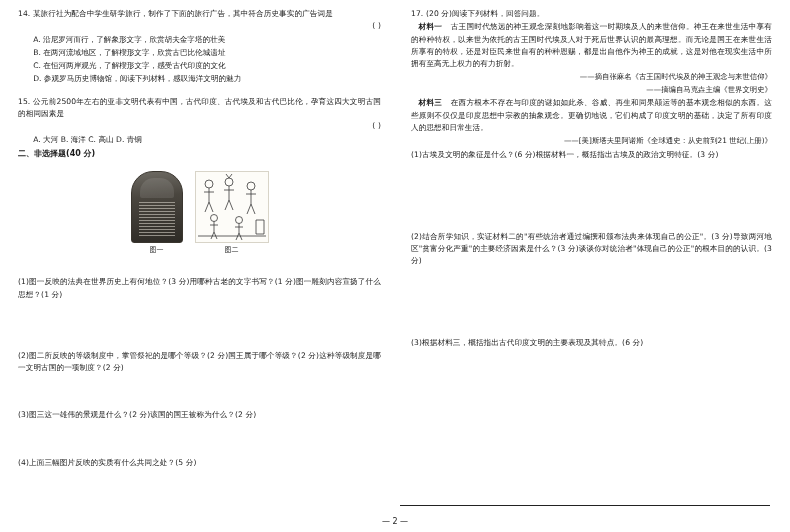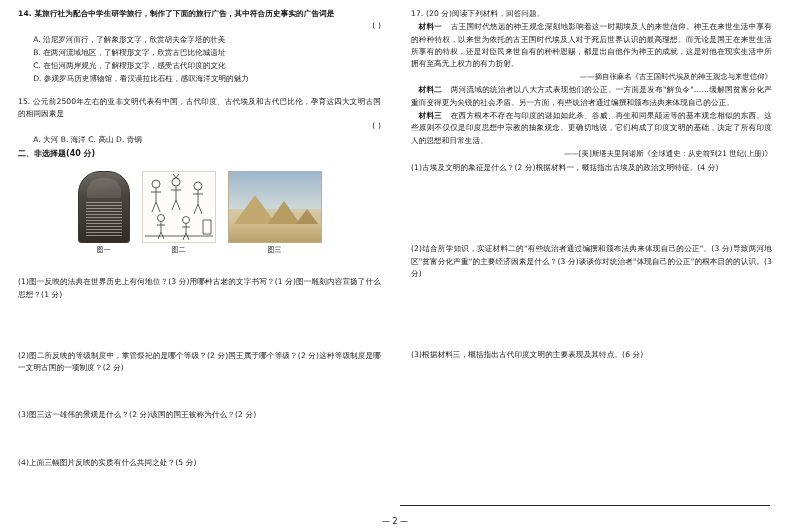--- a/index.html
+++ b/index.html
@@ -52,21 +52,20 @@
     font-weight: bold;
     margin: 2px 0 10px 0;
     font-size: 8px;
   }
   .q-line {
     display: flex;
     justify-content: space-between;
   }
   .q-line .q-text {
     flex: 1;
-    font-weight: bold;
   }
   .spacer-md { height: 20px; }
   .spacer-lg { height: 34px; }
   .spacer-xl { height: 48px; }
   .figures {
     display: flex;
     justify-content: center;
     align-items: flex-end;
     gap: 12px;
     margin: 4px 0 1px 0;
@@ -182,21 +181,21 @@
 
     <div class="col col-left">
 
       <div class="q-line">
         <div class="q-text p">14. 某旅行社为配合中学生研学旅行，制作了下面的旅行广告，其中符合历史事实的广告词是</div>
       </div>
       <div class="p" style="text-align:right;margin-top:-1px;">(    )</div>
       <div class="opt">A. 沿尼罗河而行，了解象形文字，欣赏胡夫金字塔的壮美</div>
       <div class="opt">B. 在两河流域地区，了解楔形文字，欣赏古巴比伦城遗址</div>
       <div class="opt">C. 在恒河两岸观光，了解楔形文字，感受古代印度的文化</div>
-      <div class="opt">D. 参观罗马历史博物馆，看汉谟拉比石柱，感叹海洋文明的魅力</div>
+      <div class="opt">D. 参观罗马历史博物馆，阅读下列材料，感叹海洋文明的魅力</div>
 
       <div class="p" style="margin-top:10px;">15. 公元前2500年左右的亚非文明代表有中国，古代印度、古代埃及和古代巴比伦，孕育这四大文明古国的相同因素是</div>
       <div class="p" style="text-align:right;margin-top:-1px;">(    )</div>
       <div class="opt">A. 大河          B. 海洋          C. 高山          D. 青铜</div>
 
       <div class="sec-head">二、非选择题(40 分)</div>
 
 
       <div class="figures">
         <div class="fig">
@@ -218,29 +217,20 @@
                 <path d="M18 49.5 L18 60 M14 53 L22 53 M18 60 L15 67 M18 60 L21 67"></path>
                 <circle cx="43" cy="48" r="3.5"></circle>
                 <path d="M43 51.5 L43 61 M39 55 L47 55 M43 61 L40 68 M43 61 L46 68"></path>
                 <path d="M60 48 L68 48 L68 62 L60 62 Z"></path>
                 <path d="M2 64 L70 64"></path>
               </g>
             </svg>
           </div>
           <div class="fig-caption">图二</div>
         </div>
-        <div class="fig">
-          <div class="pyramids">
-            <div class="pyr pyr-a"></div>
-            <div class="pyr pyr-b"></div>
-            <div class="pyr pyr-c"></div>
-            <div class="sand"></div>
-          </div>
-          <div class="fig-caption">图三</div>
-        </div>
       </div>
 
       <div class="p" style="margin-top:20px;">(1)图一反映的法典在世界历史上有何地位？(3 分)用哪种古老的文字书写？(1 分)图一雕刻内容宣扬了什么思想？(1 分)</div>
       <div class="spacer-xl"></div>
 
       <div class="p">(2)图二所反映的等级制度中，掌管祭祀的是哪个等级？(2 分)国王属于哪个等级？(2 分)这种等级制度是哪一文明古国的一项制度？(2 分)</div>
       <div class="spacer-lg"></div>
 
       <div class="p">(3)图三这一雄伟的景观是什么？(2 分)该国的国王被称为什么？(2 分)</div>
       <div class="spacer-lg"></div>
@@ -251,32 +241,29 @@
     <div class="col col-right">
 
       <div class="p">17. (20 分)阅读下列材料，回答问题。</div>
 
       <div class="p indent1">
         <span style="font-weight:bold;">材料一</span>
         <span style="padding-left:6px;font-family:Liberation Mono, monospace;">古王国时代悠远的神王观念深刻地影响着这一时期埃及人的来世信仰。神王在来世生活中享有的种种特权，以来世为依托的古王国时代埃及人对于死后世界认识的最高理想。而无论是国王在来世生活所享有的特权，还是对臣民来世自有的种种恩赐，都是出自他作为神王的成就，这是对他在现实生活中所拥有至高无上权力的有力折射。</span>
       </div>
       <div class="src">——摘自张麻名《古王国时代埃及的神王观念与来世信仰》</div>
 
-      <div class="p indent1">
-        <span style="font-weight:bold;">材料二</span>
-        <span style="padding-left:6px;">两河流域的统治者以八大方式表现他们的公正。一方面是发布"解负令"……缓解国贫富分化严重而变得更为尖锐的社会矛盾。另一方面，有些统治者通过编撰和颁布法典来体现自己的公正。</span>
-      </div>
+      <div class="src">——摘编自马克垚主编《世界文明史》</div>
 
       <div class="p indent1">
         <span style="font-weight:bold;">材料三</span>
         <span style="padding-left:6px;">在西方根本不存在与印度的谜如如此杀、谷威、再生和同果颠运等的基本观念相似的东西。这些原则不仅仅是印度思想中宗教的抽象观念。更确切地说，它们构成了印度文明的基础，决定了所有印度人的思想和日常生活。</span>
       </div>
       <div class="src">——[美]斯塔夫里阿诺斯《全球通史：从史前到21 世纪(上册)》</div>
 
-      <div class="p" style="margin-top:2px;">(1)古埃及文明的象征是什么？(2 分)根据材料一，概括指出古埃及的政治文明特征。(4 分)</div>
+      <div class="p" style="margin-top:2px;">(1)古埃及文明的象征是什么？(6 分)根据材料一，概括指出古埃及的政治文明特征。(3 分)</div>
       <div class="spacer-xl"></div>
       <div class="spacer-md"></div>
 
       <div class="p">(2)结合所学知识，实证材料二的"有些统治者通过编撰和颁布法典来体现自己的公正"。(3 分)导致两河地区"贫富分化严重"的主要经济因素是什么？(3 分)谈谈你对统治者"体现自己的公正"的根本目的的认识。(3 分)</div>
       <div class="spacer-xl"></div>
       <div class="spacer-md"></div>
 
       <div class="p">(3)根据材料三，概括指出古代印度文明的主要表现及其特点。(6 分)</div>
     </div>
   </div>

